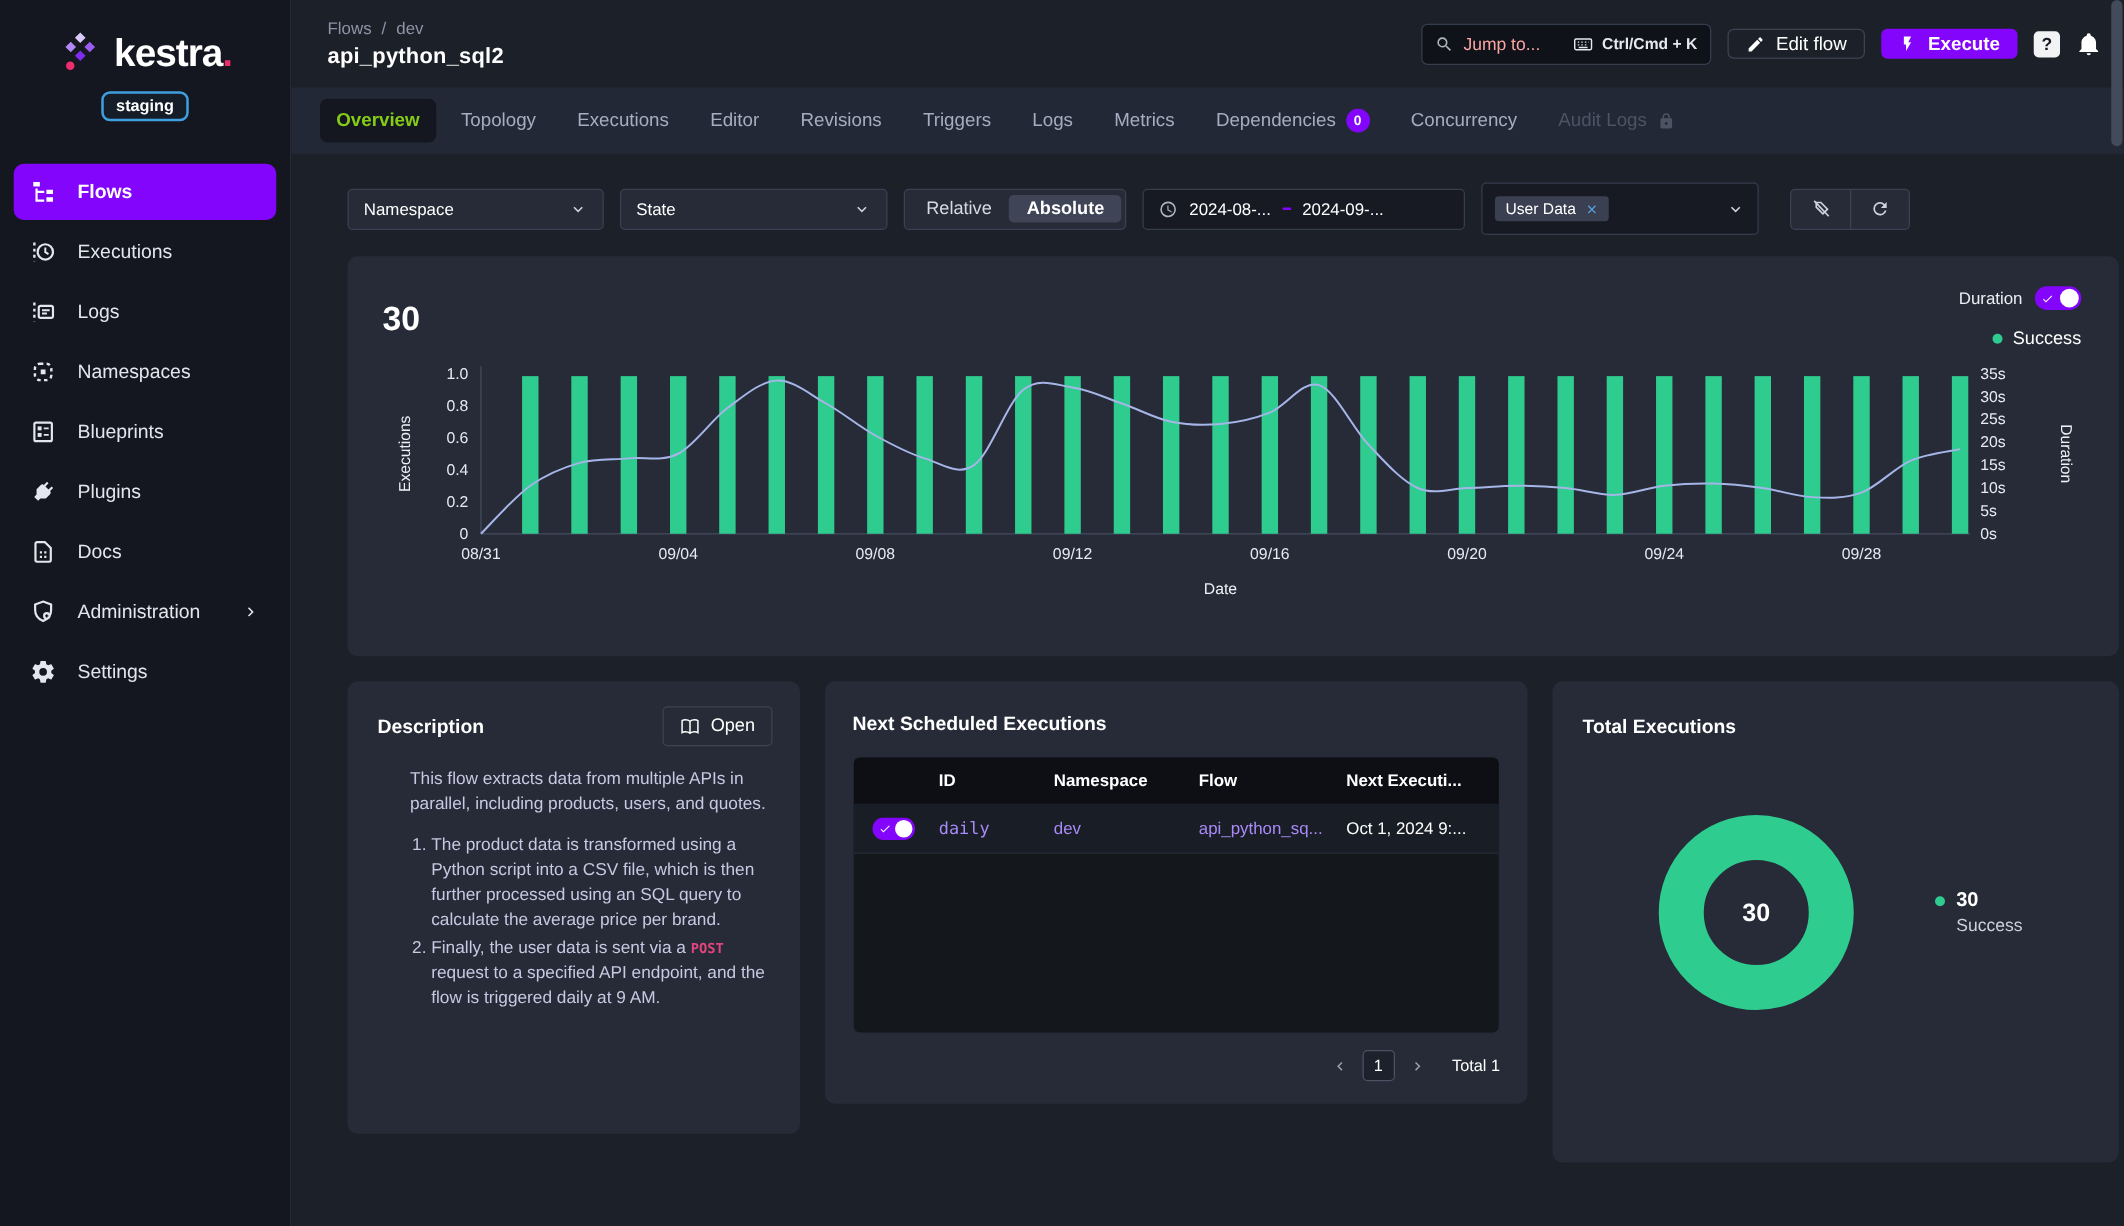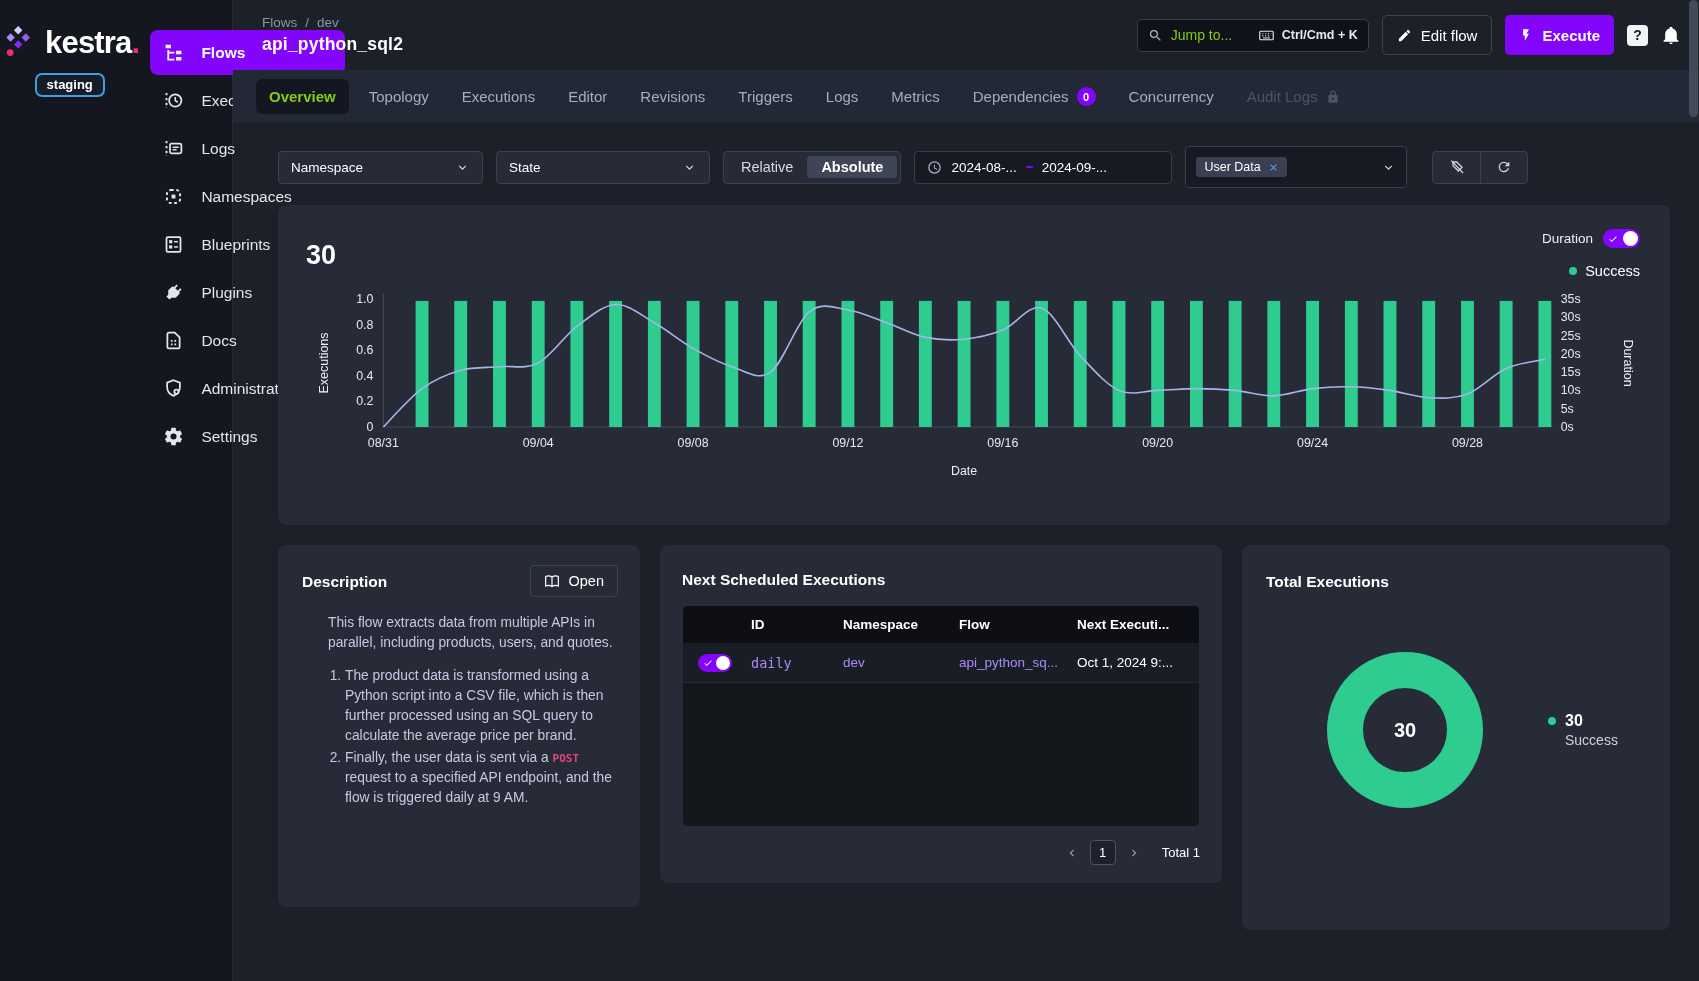--- a/index.html
+++ b/index.html
@@ -6,57 +6,57 @@
   html,body { width:1699px; height:981px; overflow:hidden; }
   body{
     background:#1c2029; color:#fff;
     font-family:"Liberation Sans", sans-serif;
     position:relative;
   }
   .mono{ font-family:"DejaVu Sans Mono", monospace; }
   .app{ display:flex; height:100%; }
 
   
-  .sidebar{ width:233px; flex-shrink:0; background:#14171f; border-right:1px solid #252a36; display:flex; flex-direction:row; }
+  .sidebar{ width:233px; flex-shrink:0; background:#14171f; border-right:1px solid #252a36; display:flex; flex-direction:column; }
   .brand{ padding:24px 0 4px; display:flex; flex-direction:column; align-items:center; gap:13px; }
   .brand-row{ display:flex; align-items:center; gap:9px; }
   .brand-name{ font-size:31px; font-weight:bold; letter-spacing:-0.8px; line-height:1; }
   .brand-name .dot{ color:#ee2d6d; }
   .staging{ border:2px solid #3f9fe0; border-radius:7px; padding:2px 10px 3px; font-size:13px; font-weight:bold; background:rgba(63,159,224,0.05); }
   .nav{ margin-top:30px; padding:0 11px; display:flex; flex-direction:column; gap:3px; }
   .nav-item{ display:flex; align-items:center; gap:17px; height:45px; padding:0 13px; border-radius:8px; font-size:15.5px; color:#e3e6ee; cursor:pointer; }
   .nav-item.active{ background:#8405fc; color:#fff; font-weight:bold; }
   .nav-item svg{ width:21px; height:21px; flex-shrink:0; }
   .nav-item .chev{ margin-left:auto; width:15px; height:15px; }
 
   
   .main{ flex:1; display:flex; flex-direction:column; min-width:0; }
   .topbar{ height:70px; display:flex; align-items:center; padding:0 18px 0 29px; }
   .breadcrumb{ font-size:13.5px; color:#8d94a6; display:flex; gap:8px; }
   .tb-title{ font-size:17.5px; font-weight:bold; margin-top:4px; letter-spacing:0.2px; }
   .tb-right{ margin-left:auto; display:flex; align-items:center; gap:13px; }
   .jump{ width:232px; height:33px; background:#0f1219; border:1px solid #363d4d; border-radius:5px; display:flex; align-items:center; padding:0 10px; gap:8px; cursor:pointer; }
-  .jump-text{ color:#84cc16; font-size:14px; }
+  .jump-text{ color:#fca5a5; font-size:14px; }
   .jump-kbd{ margin-left:auto; display:flex; align-items:center; gap:7px; font-size:12.5px; font-weight:bold; color:#e6e9f0; }
-  .btn{ display:flex; align-items:center; gap:9px; height:40px; padding:0 14px; border-radius:5px; font-size:15px; cursor:pointer; }
+  .btn{ display:flex; align-items:center; gap:9px; height:24px; padding:0 14px; border-radius:5px; font-size:15px; cursor:pointer; }
   .btn-edit{ border:1px solid #3c4353; color:#fff; background:transparent; }
   .btn-exec{ background:#8405fc; color:#fff; font-weight:bold; }
   .help-box{ width:21px; height:21px; background:#f2f3f5; color:#15181f; border-radius:4px; font-weight:bold; font-size:14px; display:flex; align-items:center; justify-content:center; cursor:pointer; }
   .bell{ width:20px; height:20px; cursor:pointer; }
 
   
   .tabstrip{ background:#232836; padding:8px 16px 8px 23px; display:flex; align-items:center; gap:7px; }
   .tab{ padding:9px 13px; font-size:15px; color:#a6adbf; border-radius:6px; display:flex; gap:8px; align-items:center; cursor:pointer; white-space:nowrap; }
   .tab.active{ background:#14171f; color:#84cc16; font-weight:bold; }
   .tab .badge{ min-width:19px; height:19px; border-radius:10px; background:#8405fc; color:#fff; font-size:11px; font-weight:bold; display:flex; align-items:center; justify-content:center; padding:0 4px; }
   .tab.locked{ color:#4d5363; cursor:default; }
   .tab.locked svg{ width:14px; height:14px; }
 
   
-  .content{ flex:1; padding:23px 29px 0 45px; }
+  .content{ flex:1; padding:23px 4px 0 45px; }
   .filterrow{ display:flex; gap:13px; margin-bottom:17px; align-items:center; }
   .select{ height:33px; background:#262b37; border:1px solid #3b4152; border-radius:4px; display:flex; align-items:center; padding:0 12px; font-size:13.5px; cursor:pointer; }
   .select .chevd{ margin-left:auto; width:15px; height:15px; color:#cfd3dd; }
   .sel-namespace{ width:205px; }
   .sel-state{ width:214px; }
   .segmented{ height:33px; background:#262b37; border:1px solid #3b4152; border-radius:4px; display:flex; align-items:center; padding:3px; font-size:14.5px; }
   .seg{ padding:3px 14px; border-radius:4px; color:#d6dae3; cursor:pointer; }
   .seg.active{ background:#3f4557; color:#fff; font-weight:bold; }
   .datebox{ height:33px; background:#171a23; border:1px solid #363d4d; border-radius:4px; display:flex; align-items:center; gap:9px; padding:0 12px; font-size:13.5px; width:258px; cursor:pointer; }
   .datebox .sep{ width:7px; height:2px; background:#8405fc; border-radius:1px; }

